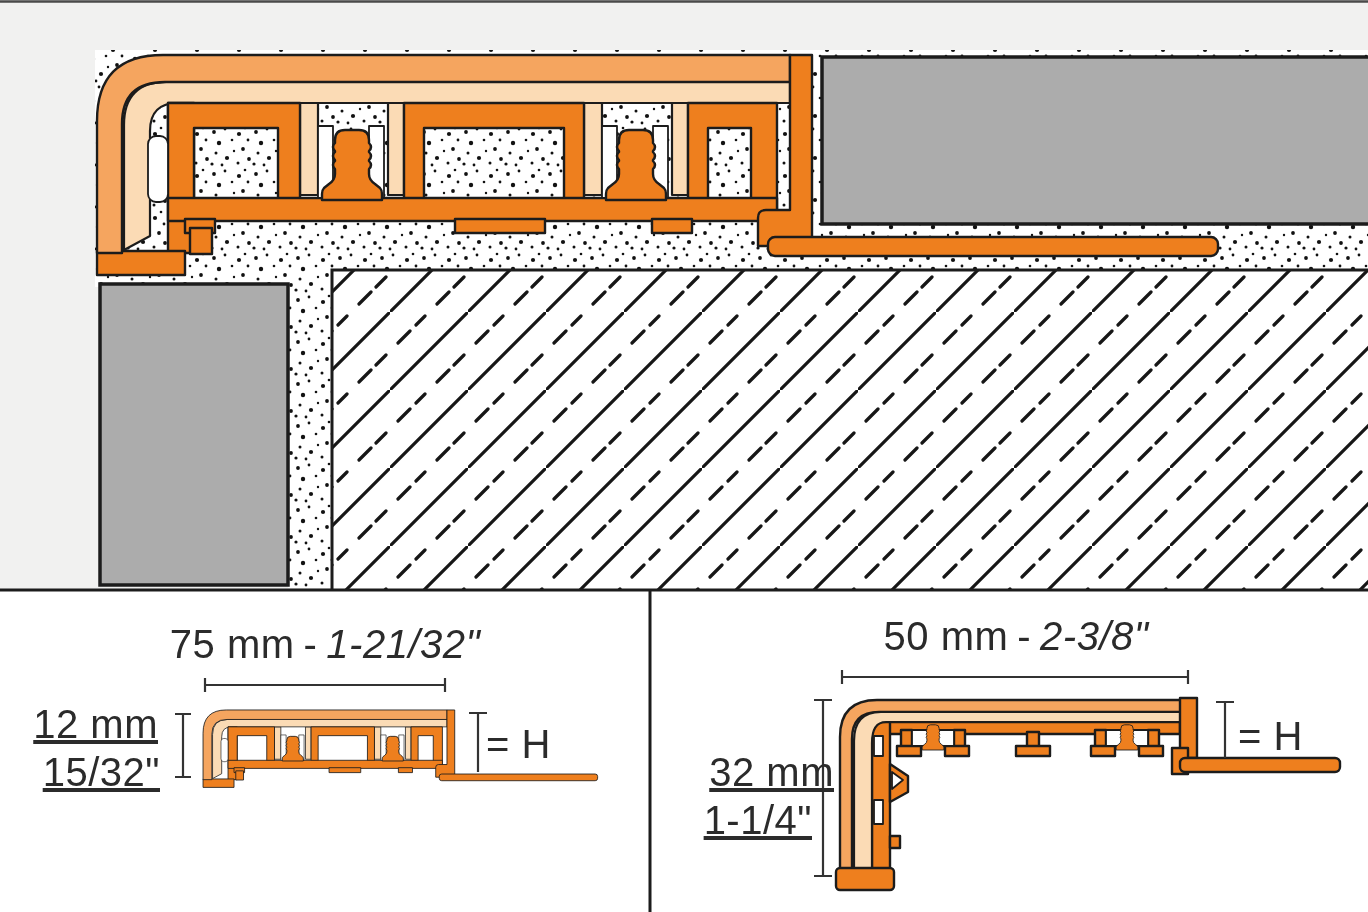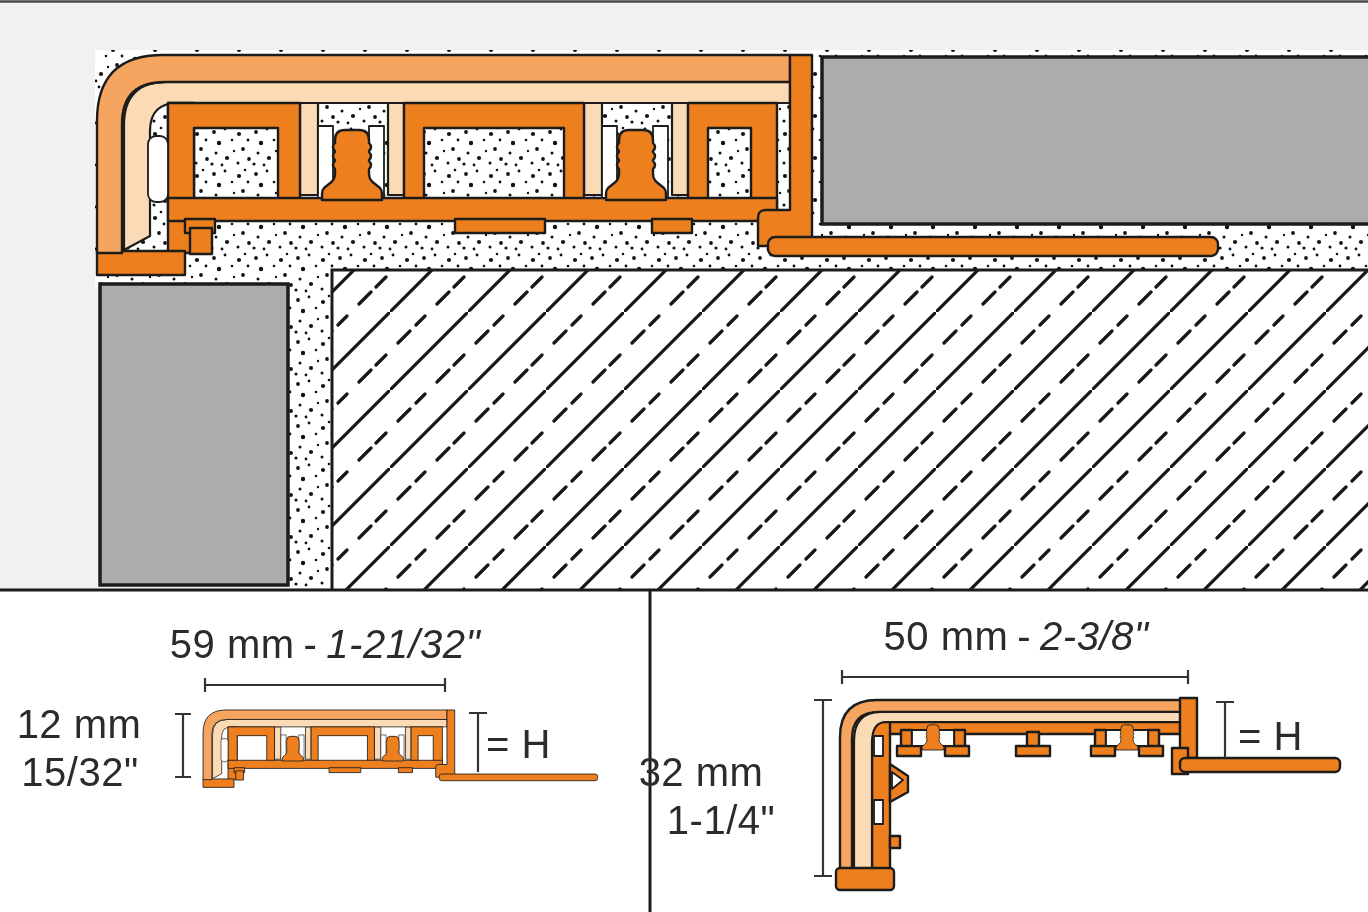--- a/index.html
+++ b/index.html
@@ -10,21 +10,21 @@
   .fill-medium{fill:var(--profile-orange-medium,#f5a55f);stroke:var(--outline,#1c1c1c);stroke-width:2.4;stroke-linejoin:round;}
   .fill-peach{fill:var(--profile-peach,#fbdbb5);stroke:var(--outline,#1c1c1c);stroke-width:2.2;stroke-linejoin:round;}
   .fill-white{fill:#fff;stroke:var(--outline,#1c1c1c);stroke-width:1.8;stroke-linejoin:round;}
   .tile{fill:var(--tile-gray,#acacac);stroke:var(--outline,#1c1c1c);stroke-width:3.5;}
   .dimline{stroke:var(--dimension,#333);stroke-width:2.2;fill:none;}
   .panel-border{stroke:var(--outline,#1c1c1c);stroke-width:3;fill:none;}
   .dim-label{position:absolute;font-size:40px;line-height:1;color:var(--text,#2b2b2b);
              white-space:nowrap;letter-spacing:.5px;}
   .dim-label .imp{font-style:italic;}
   .dim-label .sep{margin:0 9px;}
-  .right-align{text-align:center;}
+  .right-align{text-align:right;text-decoration:underline;}
 </style>
 </head>
 <body>
 
 <div id="stage">
 
 <svg width="1368" height="912" viewBox="0 0 1368 912">
   <defs>
     <pattern id="stipple" width="42" height="42" patternUnits="userSpaceOnUse">
       <rect width="42" height="42" fill="#ffffff"></rect>
@@ -162,26 +162,26 @@
 
     <g class="dimline">
       <path d="M 842,677 H 1188 M 842,670 V 684 M 1188,670 V 684"></path>
       <path d="M 823,700 V 876 M 814,700 H 832 M 814,876 H 832"></path>
       <path d="M 1225,702 V 758 M 1216,702 H 1234"></path>
     </g>
   </g>
 </svg>
 
 <div class="dim-label" style="left:325px;top:624px;transform:translateX(-50%);">
-  <span>59 mm</span><span class="sep">-</span><span class="imp">1-21/32"</span>
+  <span>75 mm</span><span class="sep">-</span><span class="imp">1-21/32"</span>
 </div>
 <div class="dim-label right-align" style="left:0;width:158px;top:704px;">12 mm</div>
 <div class="dim-label right-align imp" style="left:0;width:160px;top:752px;">15/32"</div>
 <div class="dim-label" style="left:486px;top:724px;">= H</div>
 
 <div class="dim-label" style="left:1016px;top:616px;transform:translateX(-50%);">
   <span>50 mm</span><span class="sep">-</span><span class="imp">2-3/8"</span>
 </div>
-<div class="dim-label right-align" style="left:610px;width:182px;top:752px;">32 mm</div>
+<div class="dim-label right-align" style="left:652px;width:182px;top:752px;">32 mm</div>
 <div class="dim-label right-align imp" style="left:630px;width:182px;top:800px;">1-1/4"</div>
 <div class="dim-label" style="left:1238px;top:716px;">= H</div>
 
 </div>
 
 </body></html>

